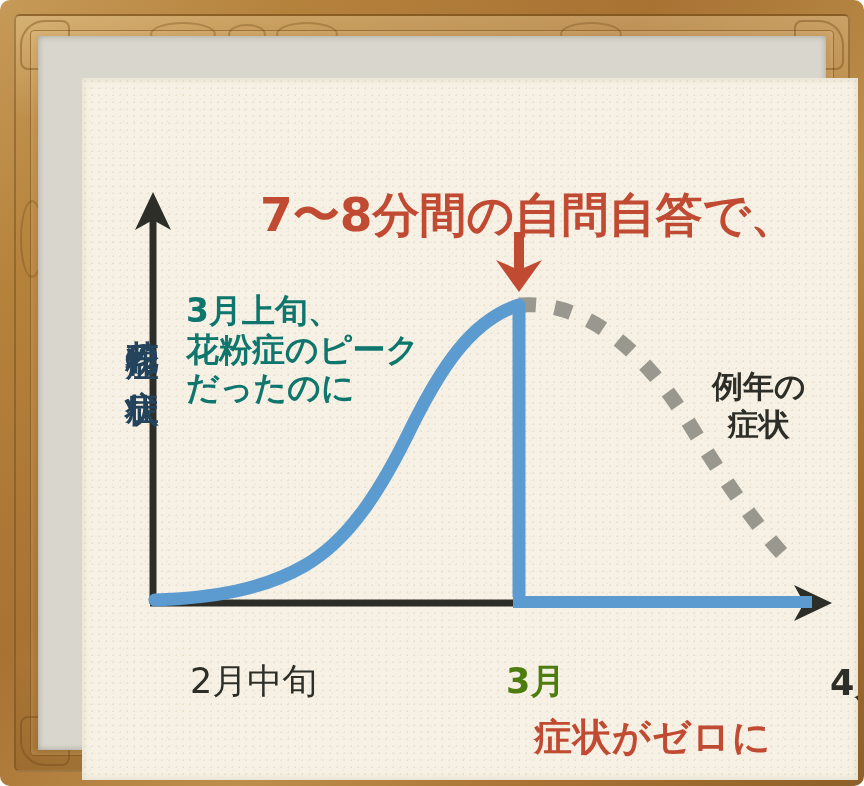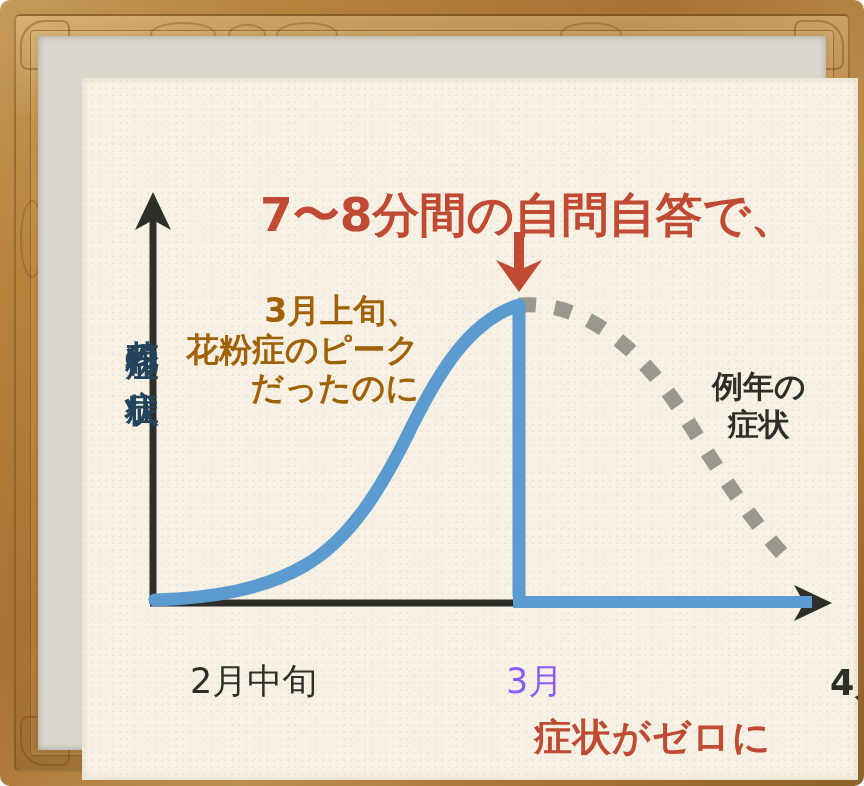--- a/index.html
+++ b/index.html
@@ -113,23 +113,22 @@
     letter-spacing: 0px;
     line-height: 1.05;
     text-align: right;
   }
 
   #blue-note {
     left: 104px;
     top: 214px;
     font-size: 33px;
     font-weight: 700;
-    color: #a16207;
+    color: #0f766e;
     line-height: 1.17;
-    text-align: right;
   }
 
   #reinen-note {
     left: 630px;
     top: 290px;
     font-size: 31px;
     font-weight: 700;
     color: #2e2e28;
     line-height: 1.22;
     text-align: center;
@@ -160,22 +159,22 @@
     left: 108px;
     top: 580px;
     font-size: 35px;
     font-weight: 400;
     color: #2e2e28;
   }
   #x-label-mar {
     left: 424px;
     top: 580px;
     font-size: 35px;
-    font-weight: 400;
-    color: #8b5cf6;
+    font-weight: 700;
+    color: #4d7c0f;
   }
   #x-label-apr {
     left: 748px;
     top: 582px;
     font-size: 35px;
     font-weight: 700;
     color: #2e2e28;
   }
 </style>
 </head>

